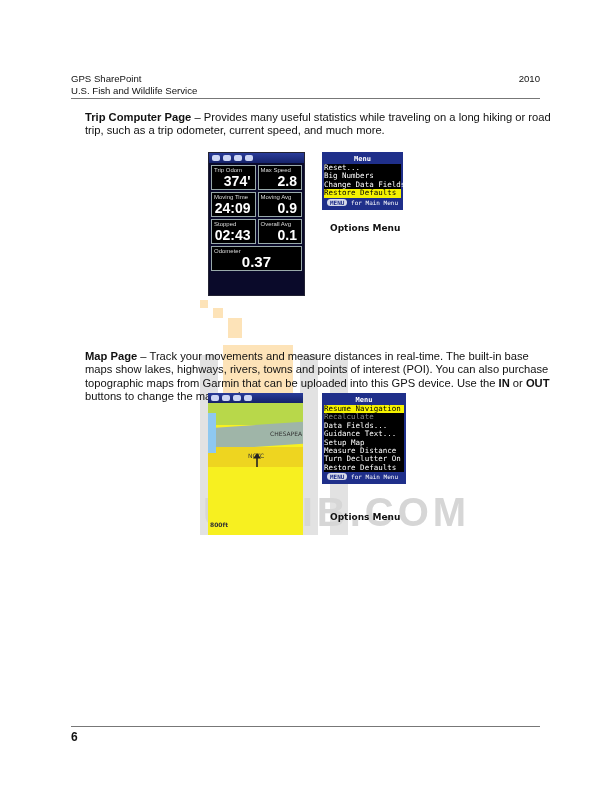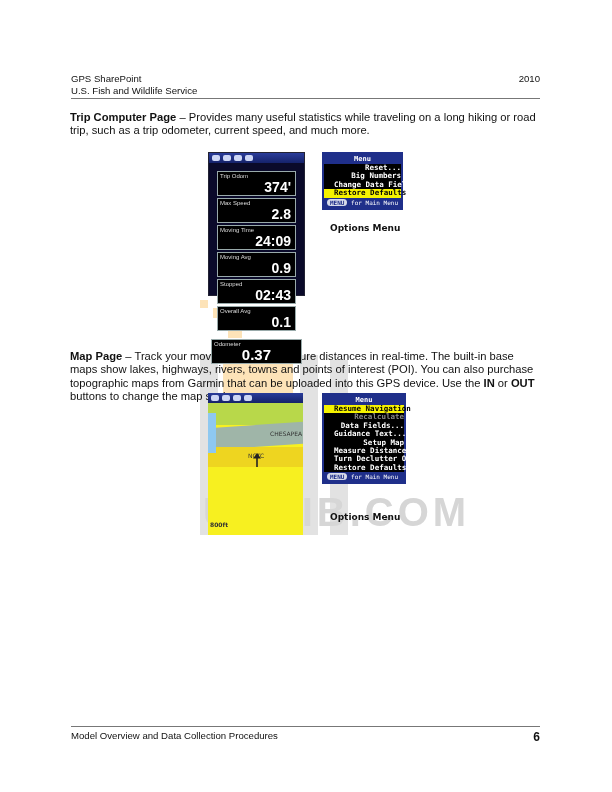--- a/index.html
+++ b/index.html
@@ -1,44 +1,44 @@
 <!DOCTYPE html>
 <html><head>
 <meta charset="utf-8">
 <style>
   html,body{margin:0;padding:0;background:#fff;}
   body{width:612px;height:792px;position:relative;overflow:hidden;font-family:"Liberation Sans",sans-serif;color:#111;}
   .hdr{position:absolute;left:71px;right:72px;top:73px;font-size:9.6px;line-height:12px;}
   .hdr .row{display:flex;justify-content:space-between;text-align:center;}
   .hdr-line{position:absolute;left:71px;right:72px;top:98px;border-top:1px solid #777;}
-  .para{position:absolute;left:70px;width:470px;font-size:11.2px;line-height:13.4px;}
+  .para{position:absolute;left:85px;width:470px;font-size:11.2px;line-height:13.4px;}
   .para b{font-weight:bold;}
   .p1{top:111px;}
   .p2{top:323px;}
   
   .wm{position:absolute;pointer-events:none;z-index:0;}
   .wm-o{background:#fde3b8;}
   .wm-g{background:#e2e2e2;}
   .wm-text{position:absolute;left:203px;top:490px;font-size:40px;font-weight:bold;color:#d6d6d6;letter-spacing:4px;z-index:0;}
   .content{position:relative;z-index:1;}
   
   .dev1{position:absolute;left:208px;top:152px;width:95px;height:142px;background:#0a0a2a;border:1px solid #223;z-index:2;}
   .topbar{height:10px;background:linear-gradient(#2a3c9a,#15226a);display:flex;align-items:center;gap:3px;padding-left:3px;}
   .topbar span{display:inline-block;width:8px;height:6px;background:#cdd6f5;border-radius:2px;}
-  .grid{display:grid;grid-template-columns:1fr;gap:2px;padding:8px;}
+  .grid{display:grid;grid-template-columns:1fr 1fr;gap:2px;padding:2px;}
   .cell{border:1px solid #9aa;background:#000;height:23px;position:relative;color:#fff;}
   .cell .lbl{font-size:6px;position:absolute;left:2px;top:1px;color:#ddd;}
   .cell .val{font-size:14px;font-weight:bold;position:absolute;right:4px;bottom:0;}
   .wide{border:1px solid #9aa;background:#000;height:23px;position:relative;color:#fff;margin:0 2px 2px 2px;}
   .wide .lbl{font-size:6px;position:absolute;left:2px;top:1px;color:#ddd;}
   .wide .val{font-size:15px;font-weight:bold;position:absolute;right:30px;bottom:0;}
   
   .menu{position:absolute;background:#000;border:2px solid #1f2f8a;color:#fff;font-family:"DejaVu Sans Mono",monospace;z-index:2;}
   .menu .mt{background:#1f2f8a;text-align:center;font-size:7px;font-weight:bold;height:10px;line-height:10px;}
-  .menu .mi{font-size:7.5px;line-height:8.4px;padding-left:10px;white-space:nowrap;font-weight:bold;text-align:right;}
+  .menu .mi{font-size:7.5px;line-height:8.4px;padding-left:0;white-space:nowrap;font-weight:normal;}
   .menu .mi.sel{background:#f5f200;color:#000;}
   .menu .mi.dis{color:#888;}
   .menu .mf{background:#1f2f8a;font-size:6px;height:10px;line-height:10px;padding-left:3px;}
   .menu .mf .pill{background:#d7dbea;color:#1f2f8a;border-radius:5px;padding:0 3px;font-weight:bold;}
   .m1{left:322px;top:152px;width:77px;}
   .m2{left:322px;top:393px;width:80px;}
   .cap{position:absolute;font-size:9px;font-weight:bold;z-index:2;font-family:"DejaVu Sans",sans-serif;}
   .cap1{left:330px;top:223px;}
   .cap2{left:330px;top:512px;}
   
@@ -156,15 +156,14 @@
   <div class="mi">Setup Map</div>
   <div class="mi">Measure Distance</div>
   <div class="mi">Turn Declutter On</div>
   <div class="mi">Restore Defaults</div>
   <div class="mf"><span class="pill">MENU</span> <span>for Main Menu</span></div>
 </div>
 <div class="cap cap2">Options Menu</div>
 
 <div class="footer-line"></div>
 <div class="footer">
-  <span>Model Overview and Data Collection Procedures</span>
   <span class="pg">6</span>
 </div>
 
 </body></html>

